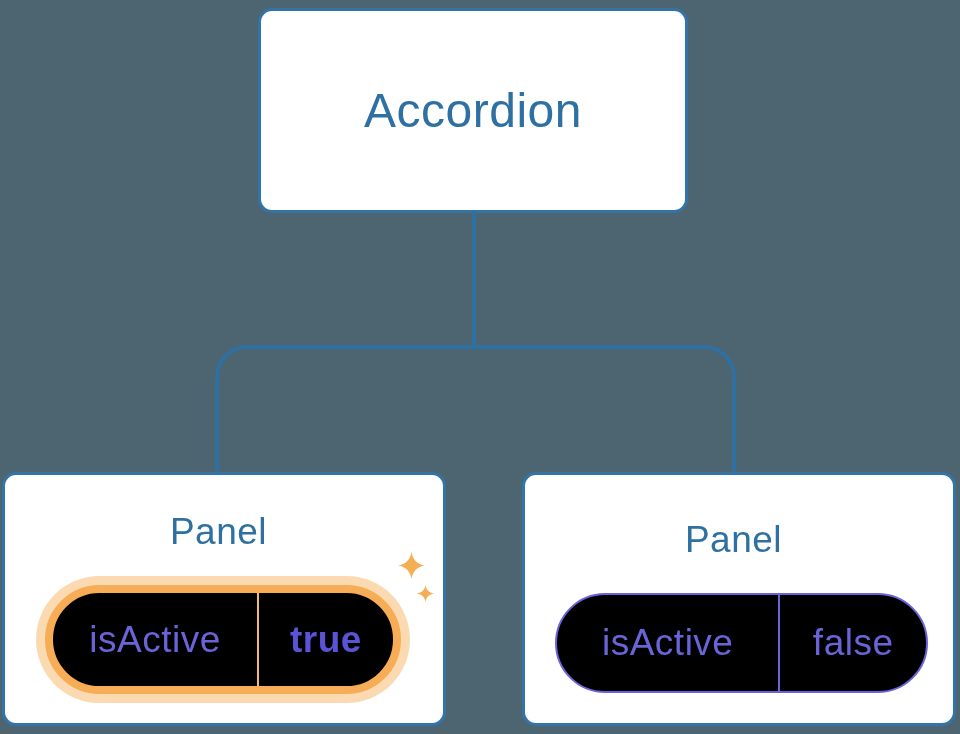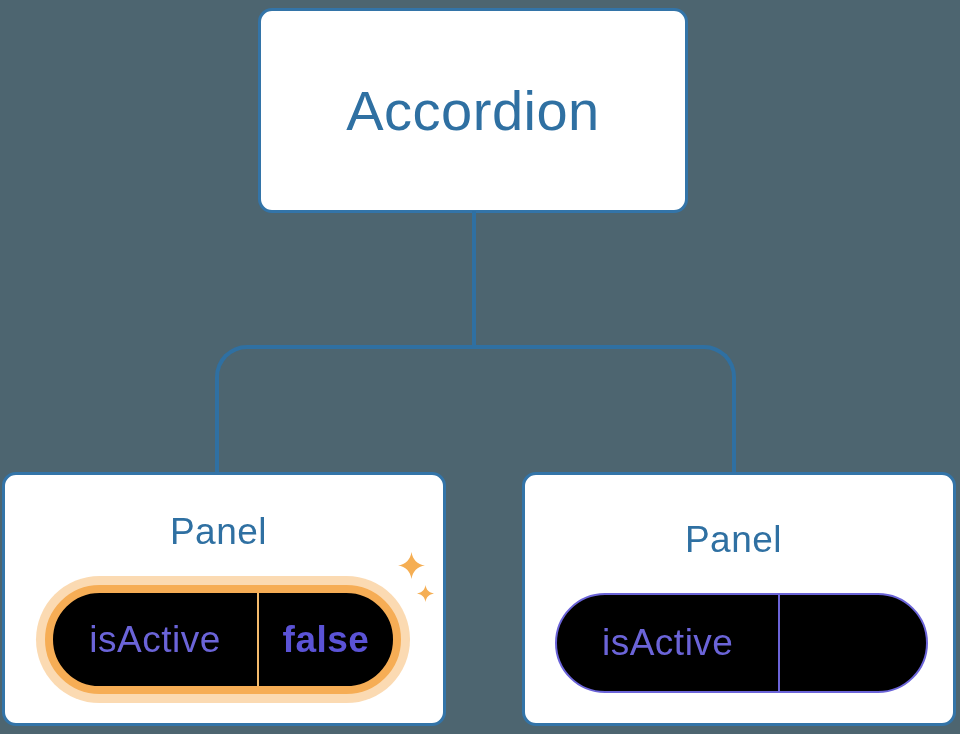--- a/index.html
+++ b/index.html
@@ -24,21 +24,21 @@
     border-radius: 14px;
     box-sizing: border-box;
   }
   .accordion-node {
     left: 258px; top: 8px;
     width: 430px; height: 205px;
     display: flex; align-items: center; justify-content: center;
   }
   .accordion-label {
     color: var(--heading, #2F70A2);
-    font-size: 56px;
+    font-size: 48px;
     font-weight: 500;
     letter-spacing: 0.5px;
   }
   .panel-node-left  { left: 2px;   top: 472px; width: 444px; height: 254px; }
   .panel-node-right { left: 522px; top: 472px; width: 434px; height: 254px; }
 
   .panel-title {
     position: absolute;
     left: 0; right: 11px;
     text-align: center;
@@ -119,36 +119,37 @@
   </div>
 
   <div class="connector-stem"></div>
   <div class="connector-branch"></div>
 
   <div class="node panel-node-left">
     <div class="panel-title">Panel</div>
 
     <div class="state-pill pill-active">
       <div class="pill-cell cell-name">isActive</div>
-      <div class="pill-cell cell-value">false</div>
+      <div class="pill-cell cell-value">true</div>
     </div>
 
     <span class="sparkle sparkle-big">
       <svg viewBox="0 0 24 24" aria-hidden="true">
         <path d="M12 0C13.1 6.9 17.1 10.9 24 12C17.1 13.1 13.1 17.1 12 24C10.9 17.1 6.9 13.1 0 12C6.9 10.9 10.9 6.9 12 0Z"></path>
       </svg>
     </span>
     <span class="sparkle sparkle-small">
       <svg viewBox="0 0 24 24" aria-hidden="true">
         <path d="M12 0C13.1 6.9 17.1 10.9 24 12C17.1 13.1 13.1 17.1 12 24C10.9 17.1 6.9 13.1 0 12C6.9 10.9 10.9 6.9 12 0Z"></path>
       </svg>
     </span>
   </div>
 
   <div class="node panel-node-right">
     <div class="panel-title">Panel</div>
 
     <div class="state-pill pill-inactive">
       <div class="pill-cell cell-name">isActive</div>
+      <div class="pill-cell cell-value">false</div>
     </div>
   </div>
 
 </div>
 
 </body></html>

